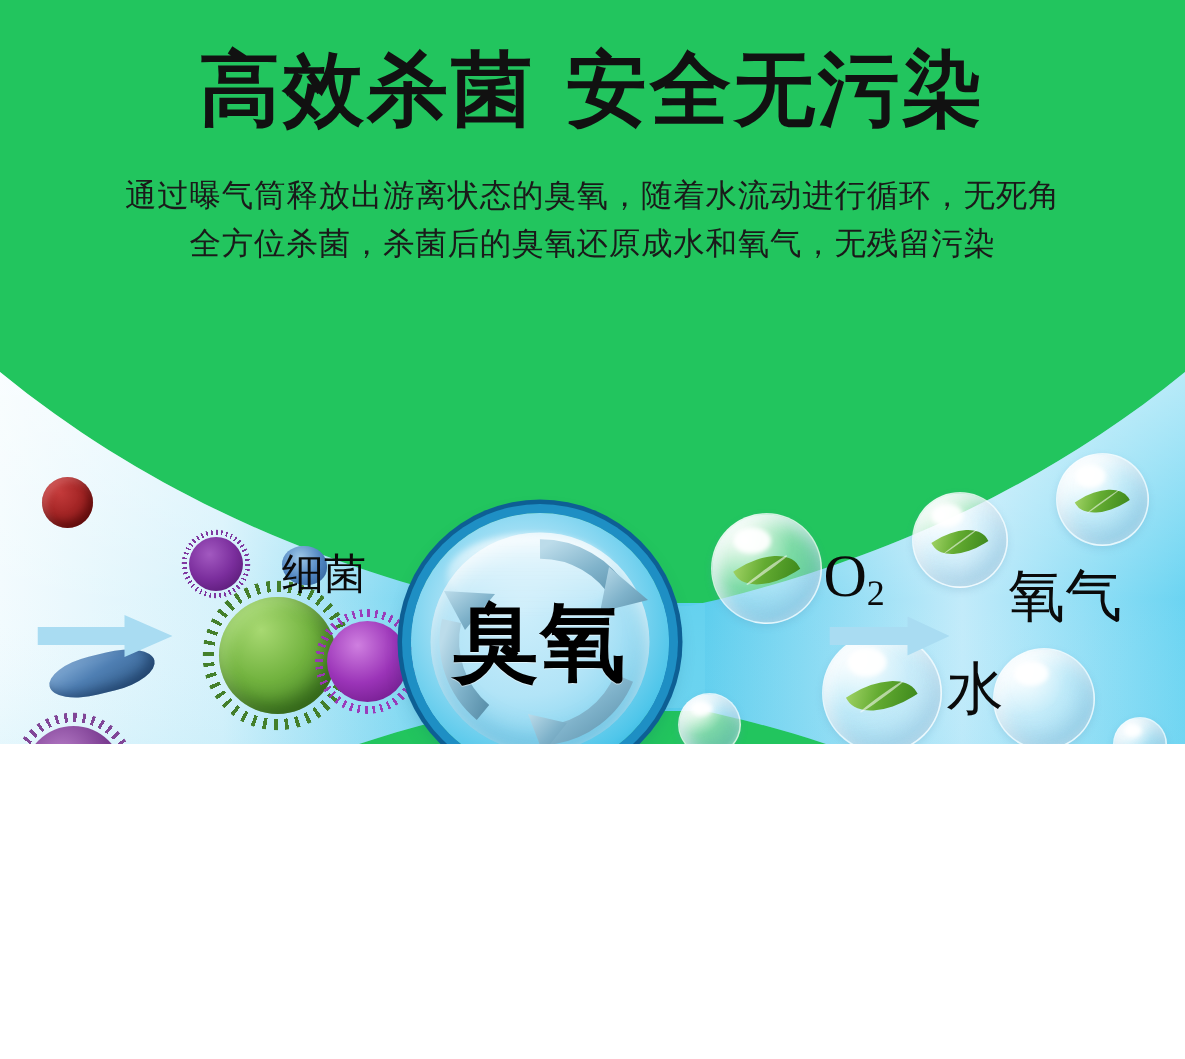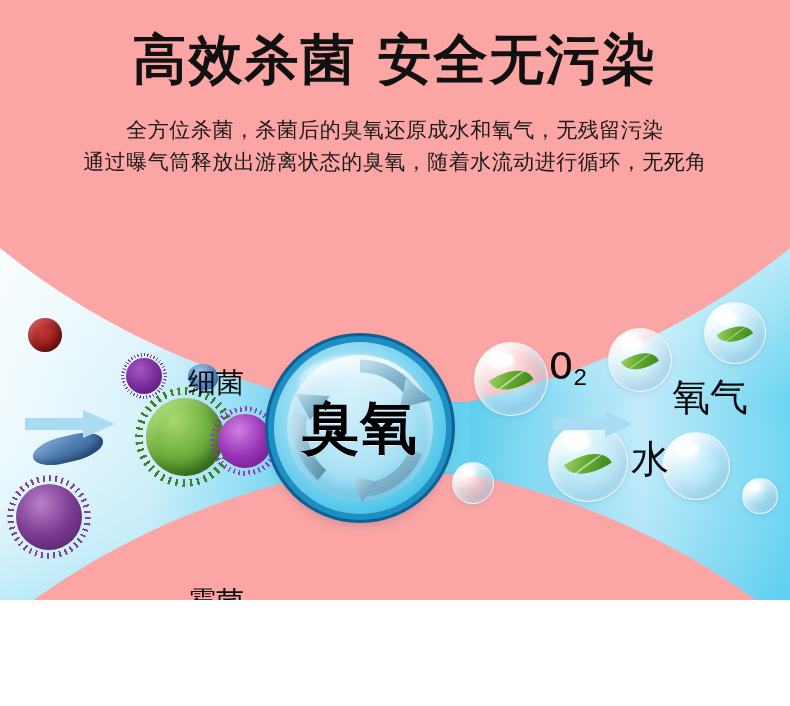--- a/index.html
+++ b/index.html
@@ -3,21 +3,21 @@
 <meta charset="utf-8">
 <style>
   html,body{margin:0;padding:0;}
   body{
     width:790px;height:706px;
     background:#ffffff;
     font-family:"Liberation Serif","DejaVu Serif",serif;
     overflow:hidden;
     position:relative;
   }
-  #page{position:relative;width:790px;height:600px;overflow:hidden;background:#fca5a5;}
+  #page{position:relative;width:790px;height:496px;overflow:hidden;background:#22c55e;}
 
   
   .title{
     position:absolute;left:0;top:30px;width:790px;
     text-align:center;
     font-family:"DejaVu Serif","Liberation Serif",serif;
     font-weight:700;
     font-size:54px;
     letter-spacing:2px;
     color:#111111;
@@ -156,22 +156,22 @@
   .lbl-chem sub{font-size:24px;vertical-align:baseline;position:relative;top:6px;}
 </style>
 </head>
 <body>
 
 <div id="page">
 
   <div class="title">高效杀菌 安全无污染</div>
 
   <div class="subtitle">
+    <span class="ln">通过曝气筒释放出游离状态的臭氧，随着水流动进行循环，无死角</span>
     <span class="ln">全方位杀菌，杀菌后的臭氧还原成水和氧气，无残留污染</span>
-    <span class="ln">通过曝气筒释放出游离状态的臭氧，随着水流动进行循环，无死角</span>
   </div>
 
   <div class="stage">
 
     <svg class="bg" viewBox="0 0 790 400" preserveAspectRatio="none">
       <defs>
         <linearGradient id="gLeft" x1="0" y1="0" x2="1" y2="0">
           <stop offset="0%" stop-color="#f2fbfe"></stop>
           <stop offset="45%" stop-color="#d4f1fb"></stop>
           <stop offset="100%" stop-color="#4ec9ec"></stop>
@@ -269,21 +269,21 @@
     </div>
 
     <div class="bubble" style="left:742px;top:242px;width:34px;height:34px;">
       <div class="gloss"></div>
     </div>
 
     <svg class="flat-arrow" style="left:553px;top:175px;width:80px;height:26px;" viewBox="0 0 80 26">
       <path d="M0,7 L52,7 L52,0 L80,13 L52,26 L52,19 L0,19 Z" fill="#a9dcf2"></path>
     </svg>
 
-    <div class="lbl lbl-chem" style="left:549px;top:110px;font-family:Liberation Mono, monospace;">
+    <div class="lbl lbl-chem" style="left:549px;top:124px;">
       <span>O</span><sub>2</sub>
     </div>
 
 
     <div class="lbl lbl-cn-big" style="left:672px;top:136px;">氧气</div>
 
     <div class="lbl lbl-cn-big" style="left:631px;top:198px;">水</div>
 
   </div>
 </div>

